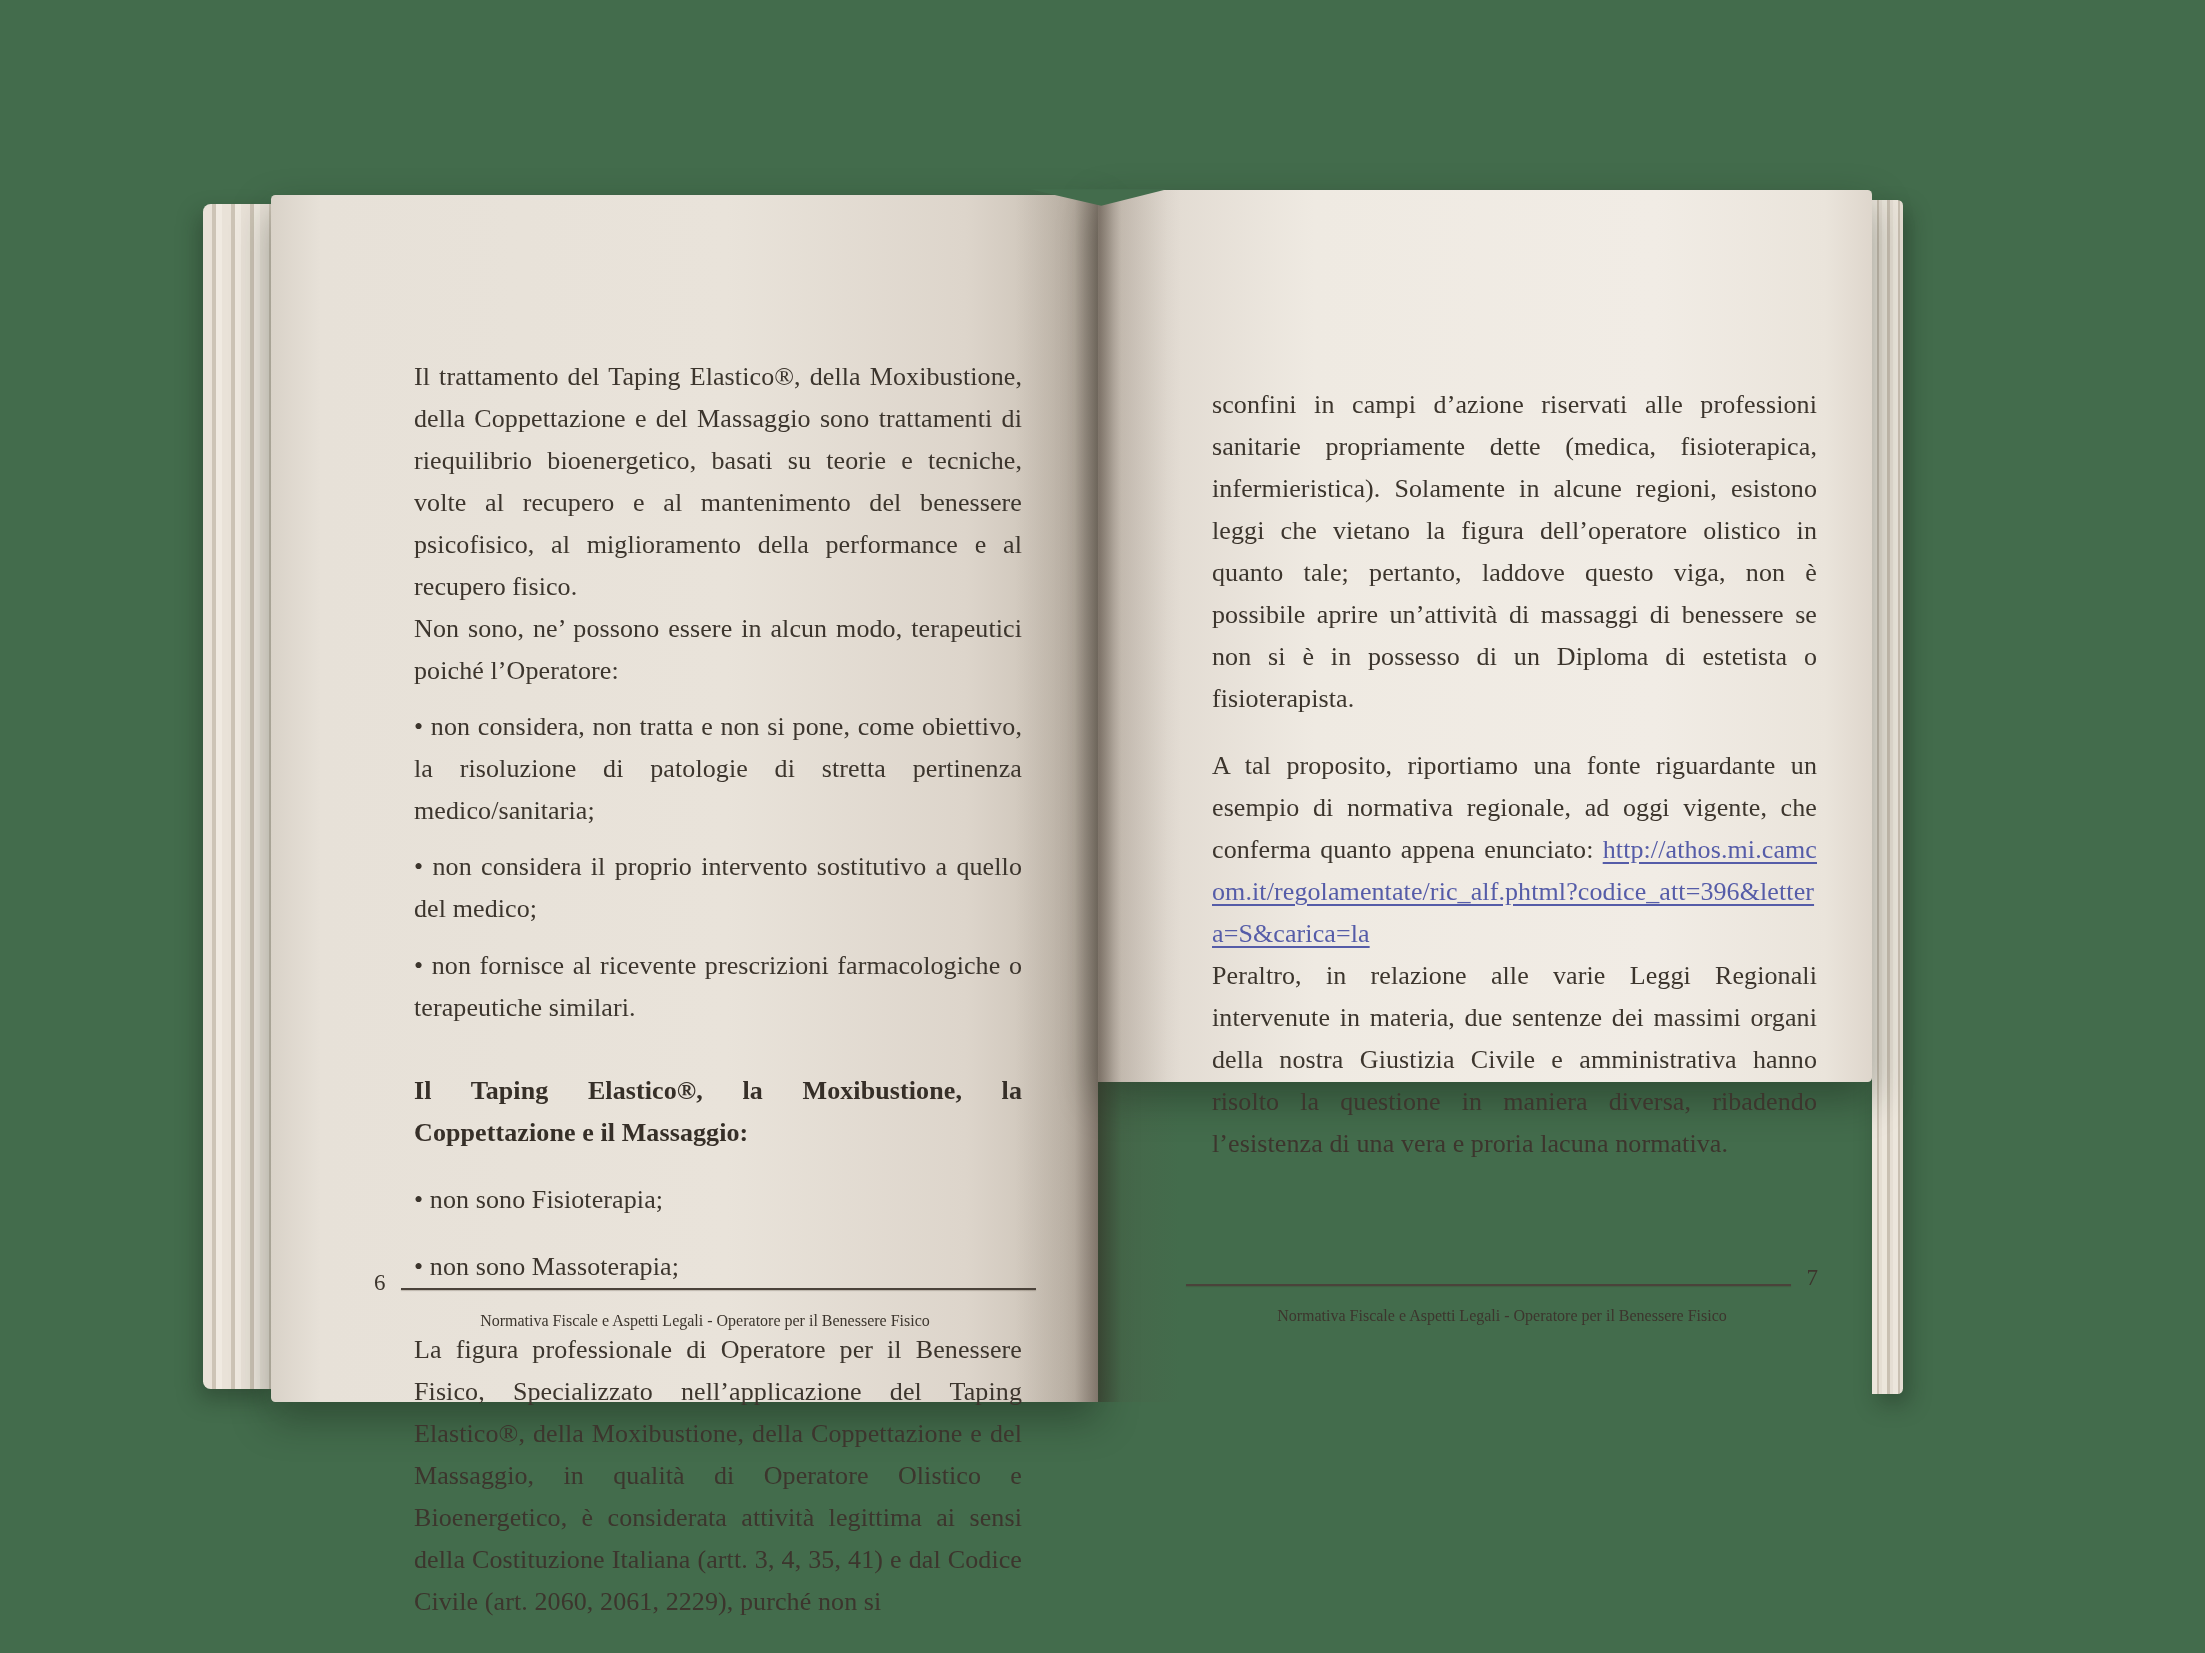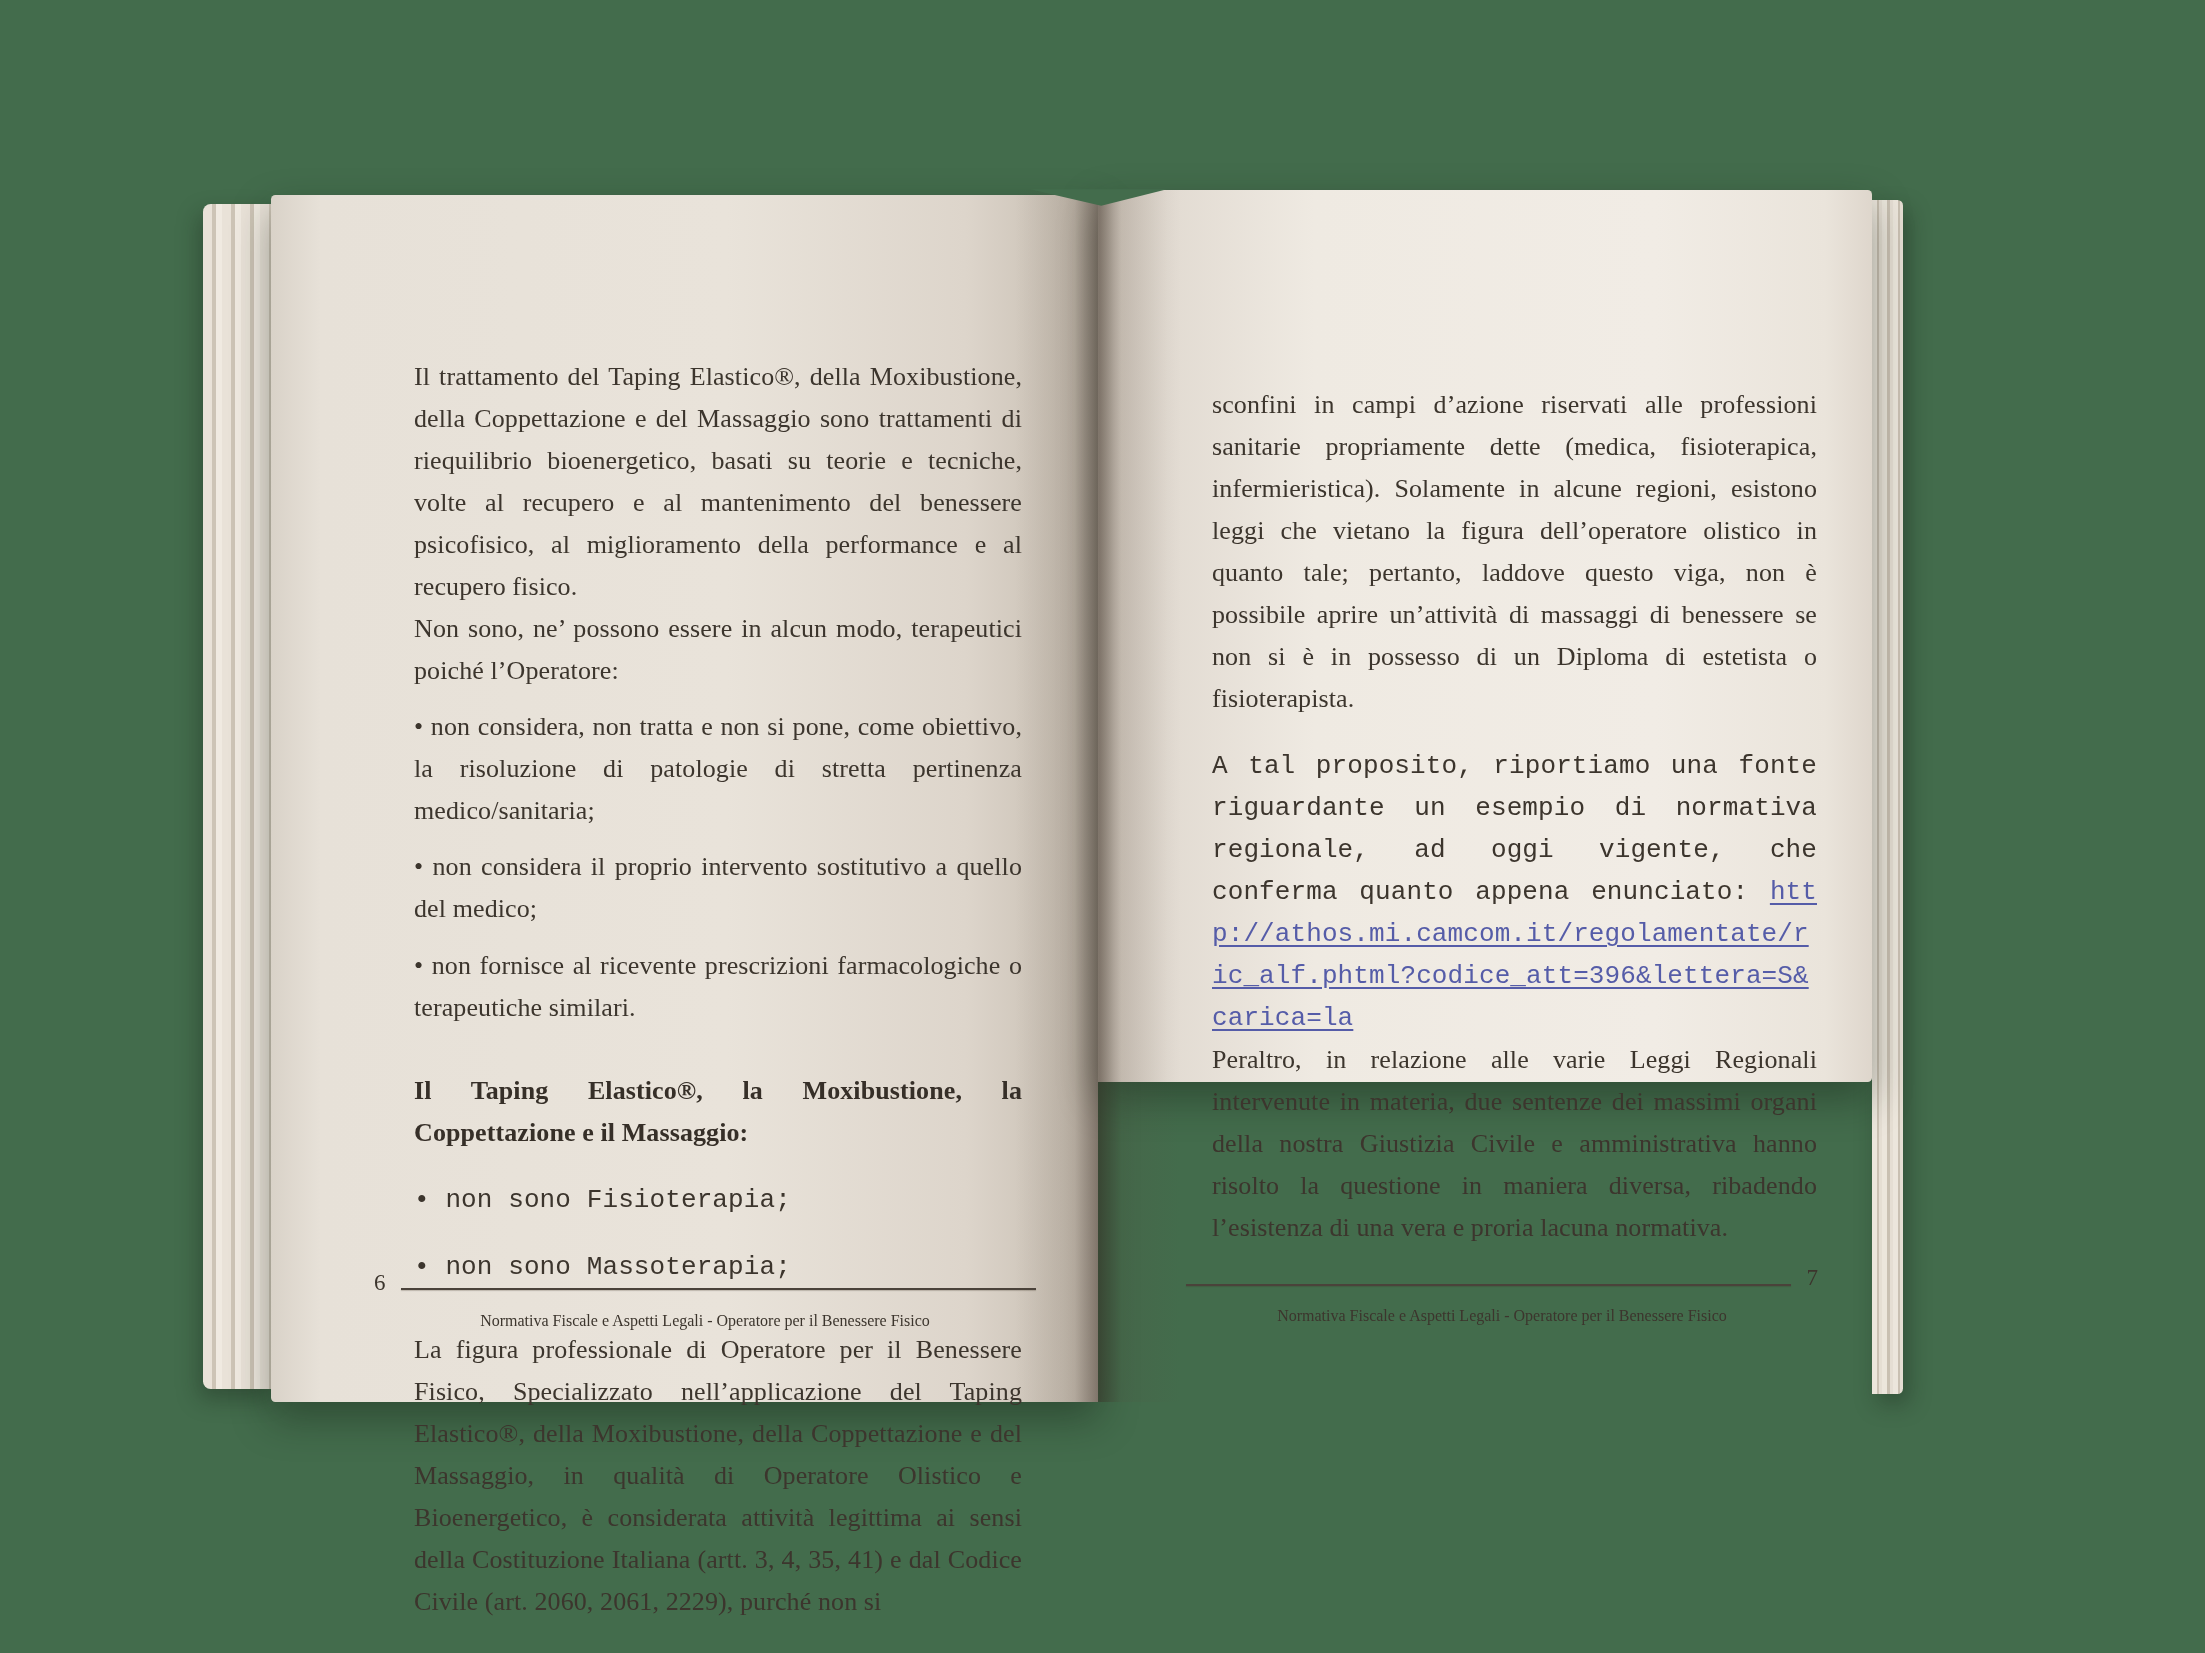--- a/index.html
+++ b/index.html
@@ -68,21 +68,21 @@
     position:absolute;
     color:#3c352d;
     font-size:26px; line-height:42px;
     text-align:justify;
     letter-spacing:0.1px;
   }
   .col-left{ left:143px; top:161px; width:608px; }
   .col-right{ left:114px; top:194px; width:605px; }
   .p{ margin:0; }
   .mt-sm{ margin-top:14.3px; }
-  .mt-md{ margin-top:25px;font-family:Liberation Mono, monospace; }
+  .mt-md{ margin-top:25px; }
   .mt-lg{ margin-top:41px; }
   .bullet::before{ content:"• "; }
   .bold{ font-weight:bold; color:#362f28; }
   .weblink{
     color:#555CA8; text-decoration:underline;
     text-decoration-thickness:1.7px; text-underline-offset:4.4px;
     word-break:break-all;
   }
   
   .footer{

